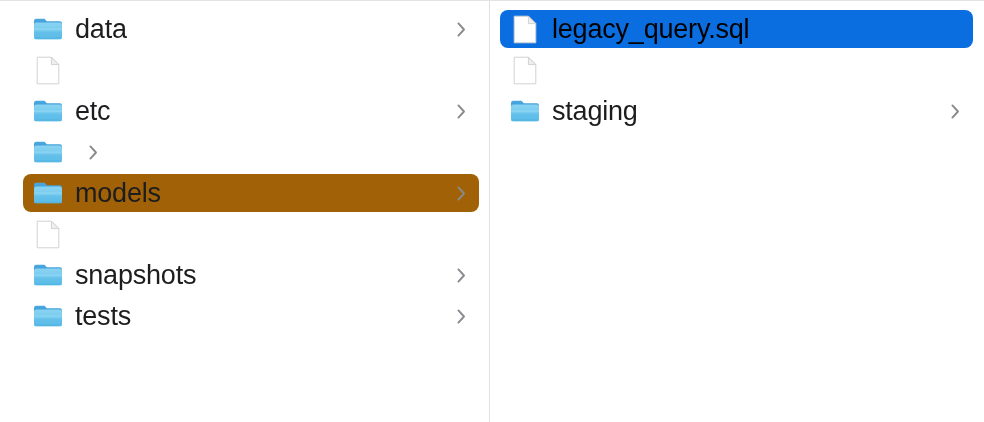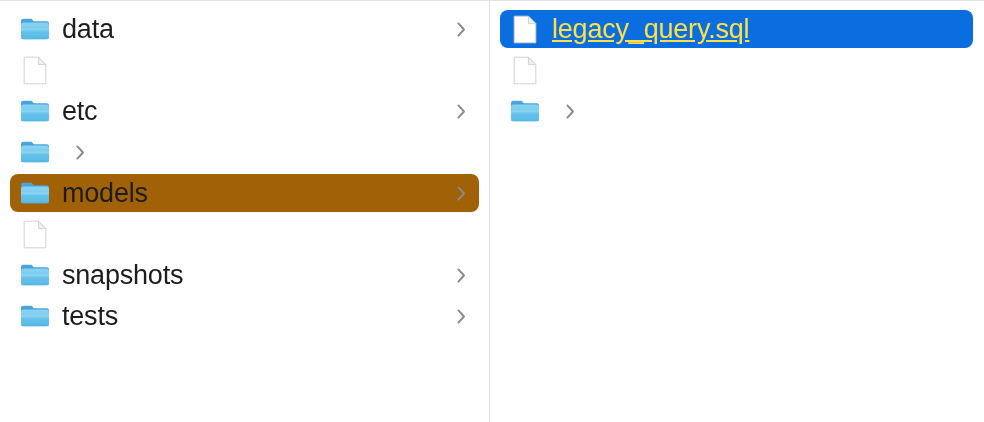--- a/index.html
+++ b/index.html
@@ -31,20 +31,21 @@
     position: relative;
     height: 100%;
     box-sizing: border-box;
     background: #ffffff;
     padding-top: 6px;
     overflow: hidden;
   }
   .column.first {
     width: 490px;
     border-right: 1px solid #e0e0e0;
+    padding-left: 13px;
   }
   .column.second {
     width: 493px;
   }
 
   .row {
     position: relative;
     display: flex;
     align-items: center;
     height: 38px;
@@ -80,22 +81,21 @@
     font-size: 27px;
     line-height: 30px;
     color: #1d1d1f;
     letter-spacing: -0.2px;
     white-space: nowrap;
     overflow: hidden;
     text-overflow: ellipsis;
     font-weight: 400;
   }
   .row.selected-active .row-label {
-    color: #fde047;
-    text-decoration: underline;
+    color: #000000;
   }
 
   .chevron {
     flex: 0 0 auto;
     width: 16px;
     height: 22px;
     margin-left: 10px;
     display: flex;
     align-items: center;
     justify-content: center;
@@ -344,20 +344,21 @@
                 <stop offset="0.56" stop-color="#62c0ea"></stop>
                 <stop offset="1" stop-color="#5dbde9"></stop>
               </linearGradient>
             </defs>
             <path d="M1 5 a2.2 2.2 0 0 1 2.2-2.2 h8.3 l2.3 2.4 h13 a2.2 2.2 0 0 1 2.2 2.2 v1.6 H1 z" fill="url(#fbTab)"></path>
             <rect x="1" y="6.6" width="28" height="16.6" rx="2.3" fill="url(#fbBody)"></rect>
             <rect x="1" y="12.6" width="28" height="1.1" fill="#9adcf6" opacity="0.75"></rect>
             <rect x="1" y="21.3" width="28" height="1.9" rx="1" fill="#4fb3df" opacity="0.55"></rect>
           </svg>
         </span>
+        <span class="row-label">staging</span>
         <span class="chevron">
           <svg width="9" height="15" viewBox="0 0 9 15">
             <path d="M1.4 1.4 L7 7.5 L1.4 13.6" fill="none" stroke="#8a8a8e" stroke-width="1.9" stroke-linecap="round" stroke-linejoin="round"></path>
           </svg>
         </span>
       </div>
     </div>
 </div>
 
 </body></html>

